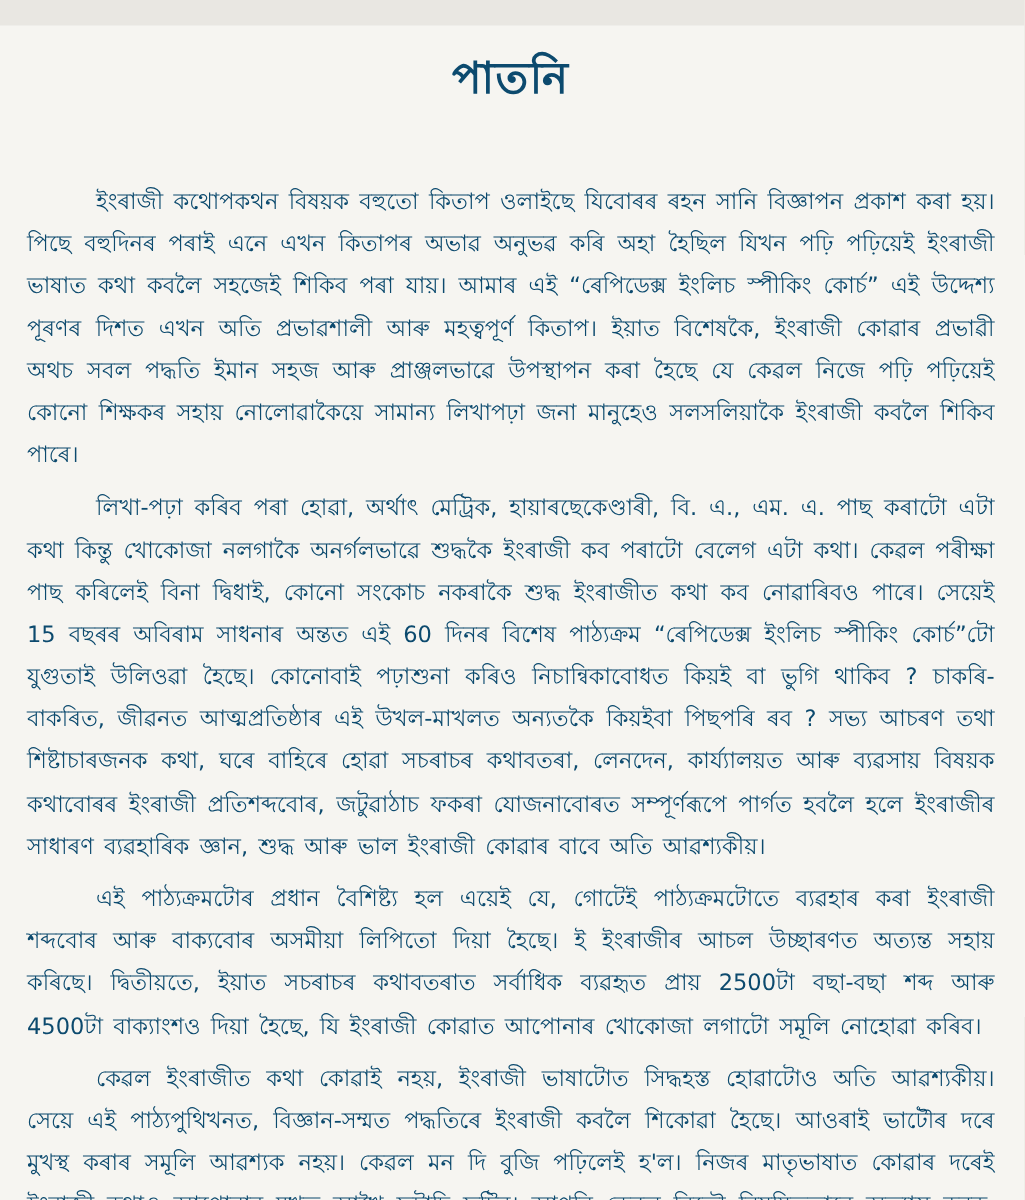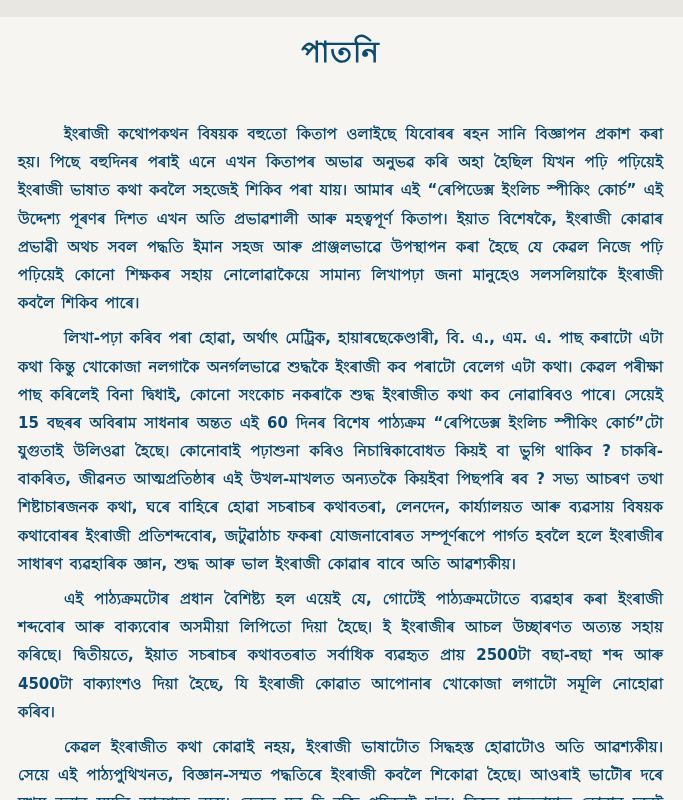--- a/index.html
+++ b/index.html
@@ -25,21 +25,21 @@
     font-weight: 700;
     letter-spacing: 1px;
     margin: 2px 0 0 0;
   }
   .body-block {
     margin-top: 42px;
   }
   .para {
     font-size: 15px;
     line-height: 1.88;
-    font-weight: 700;
+    font-weight: 400;
     text-align: justify;
     text-indent: 46px;
     margin: 0 0 7px 0;
     word-spacing: 2px;
   }
 </style>
 </head>
 <body>
 
 <div class="page">

